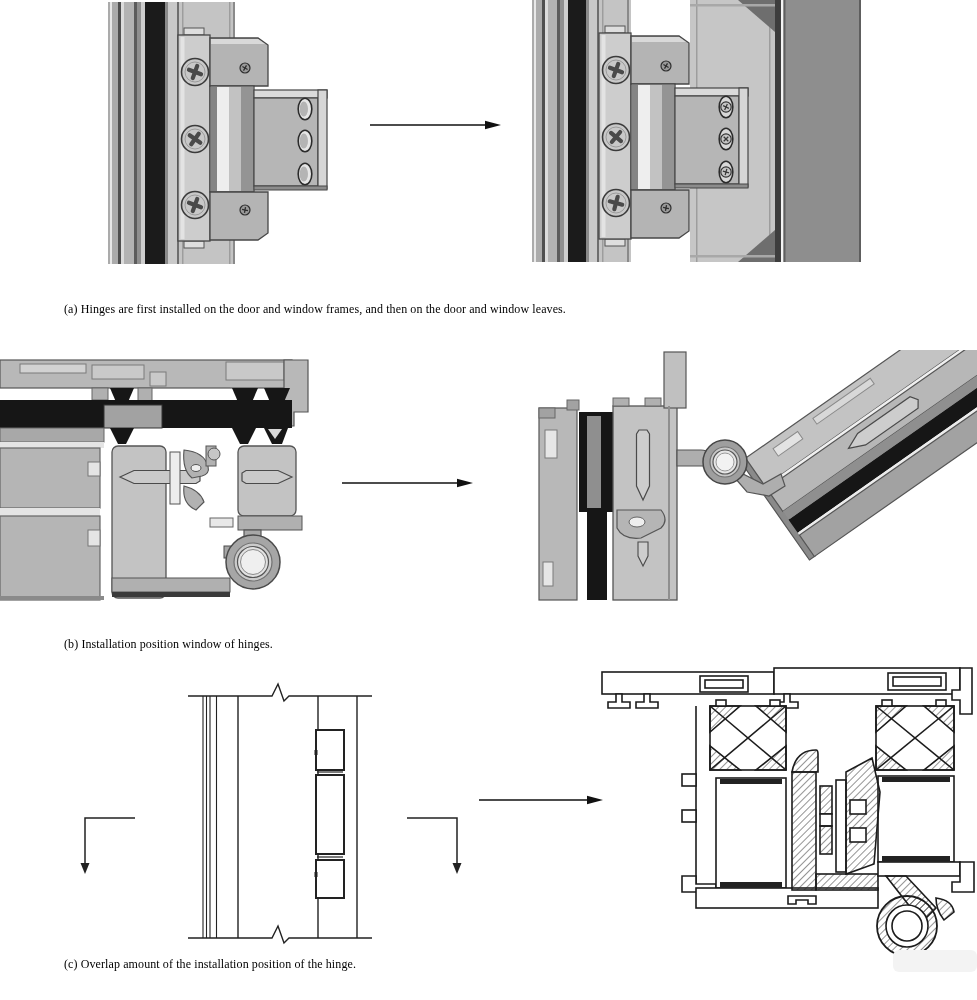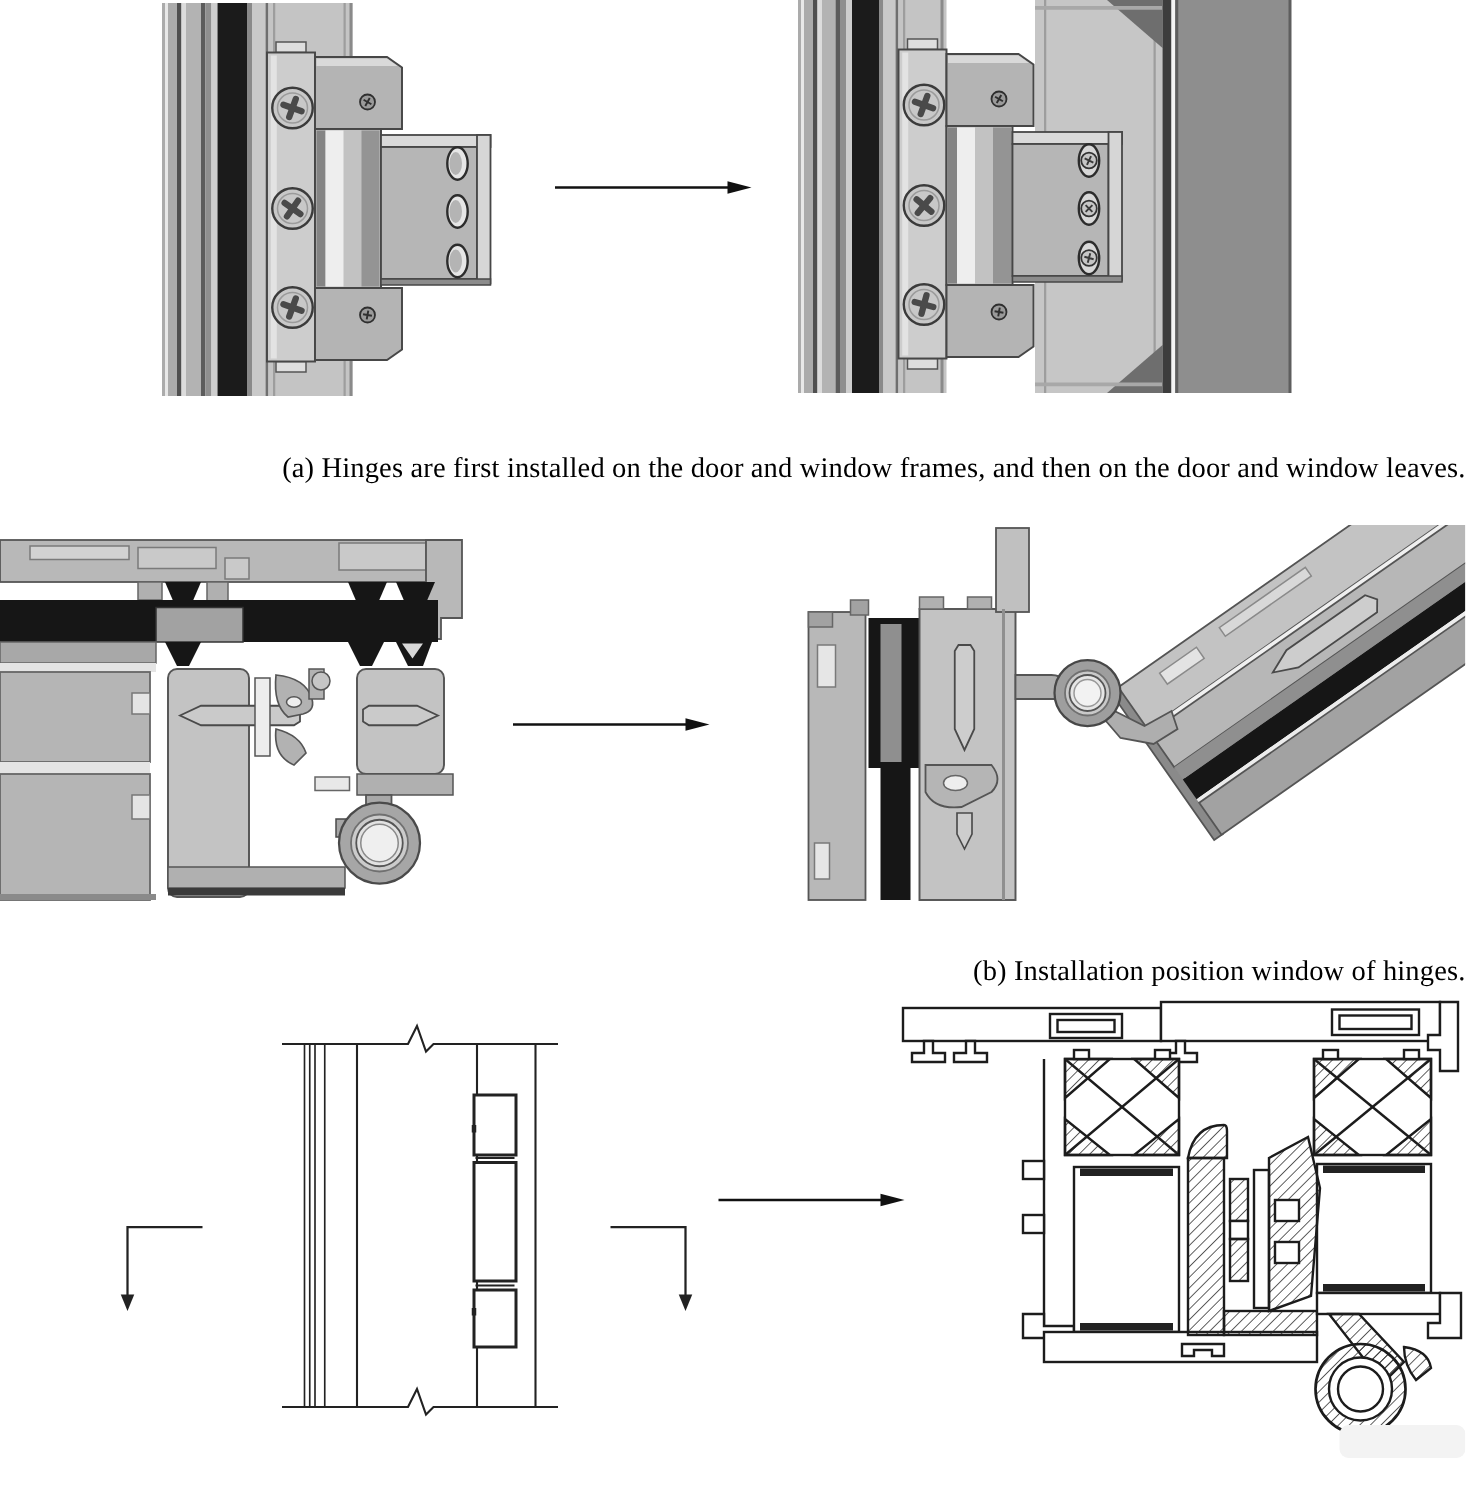--- a/index.html
+++ b/index.html
@@ -1,20 +1,20 @@
 <!DOCTYPE html>
 <html><head>
 <meta charset="utf-8">
 <style>
   html,body{margin:0;padding:0;background:#ffffff;}
   .canvas{position:relative;width:977px;height:1000px;background:#ffffff;overflow:hidden;
           font-family:"Liberation Serif", serif;}
   .panel{position:absolute;display:block;}
-  .caption{position:absolute;left:64px;width:913px;text-align:right;
-           font-size:19px;color:#000;letter-spacing:0.1px;white-space:nowrap;}
+  .caption{position:absolute;left:64px;width:913px;text-align:left;
+           font-size:12px;color:#000;letter-spacing:0.1px;white-space:nowrap;}
   .smudge{position:absolute;background:#f3f3f3;border-radius:6px;}
 </style>
 </head>
 <body>
 
 <div class="canvas">
 
   <svg class="panel" style="left:108px;top:2px" width="222" height="262" viewBox="0 0 222 262">
     <g>
       <rect x="0" y="0" width="10" height="262" fill="#ababab"></rect>
@@ -434,15 +434,16 @@
       <g>
         <polygon points="298,216 318,216 348,248 334,262" fill="url(#hatch)"></polygon>
         <path d="M348,238 q16,2 18,14 l-10,8 q-8,-10 -8,-22 z" fill="url(#hatch)"></path>
         <circle cx="319" cy="266" r="30" fill="url(#hatch)" stroke-width="1.8"></circle>
         <circle cx="319" cy="266" r="21" fill="#fff"></circle>
         <circle cx="319" cy="266" r="15" fill="#fff" stroke-width="1.6"></circle>
       </g>
     </g>
   </svg>
 
+  <div class="caption" style="top:957px">(c) Overlap amount of the installation position of the hinge.</div>
 
   <div class="smudge" style="left:893px;top:950px;width:84px;height:22px"></div>
 </div>
 
 </body></html>

